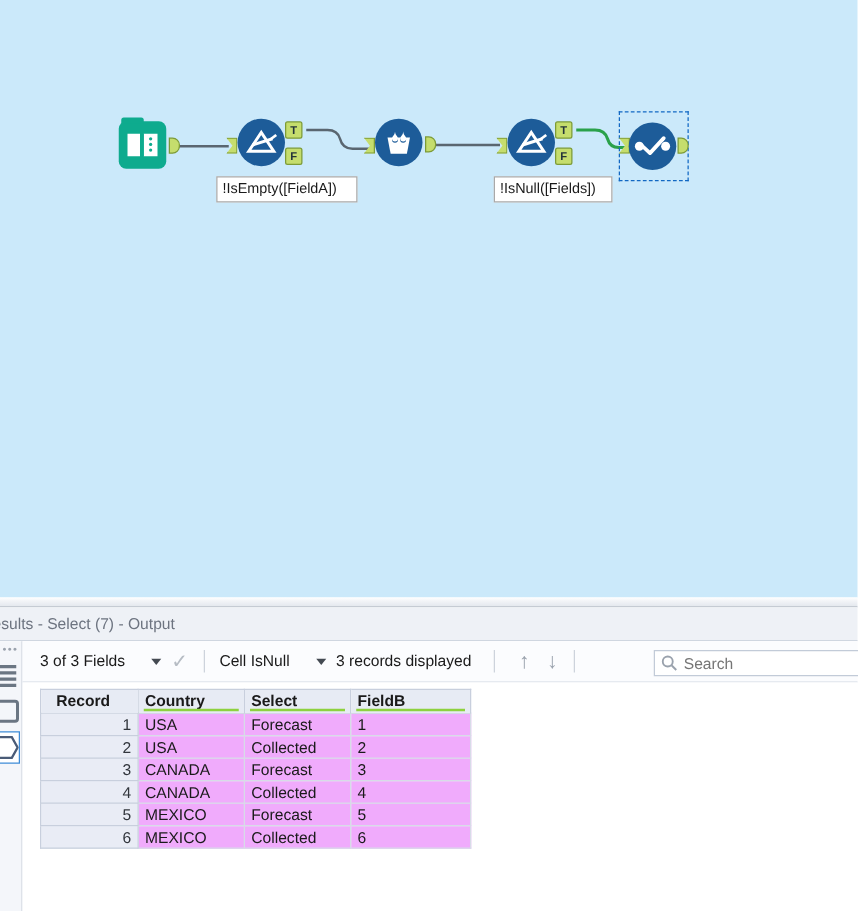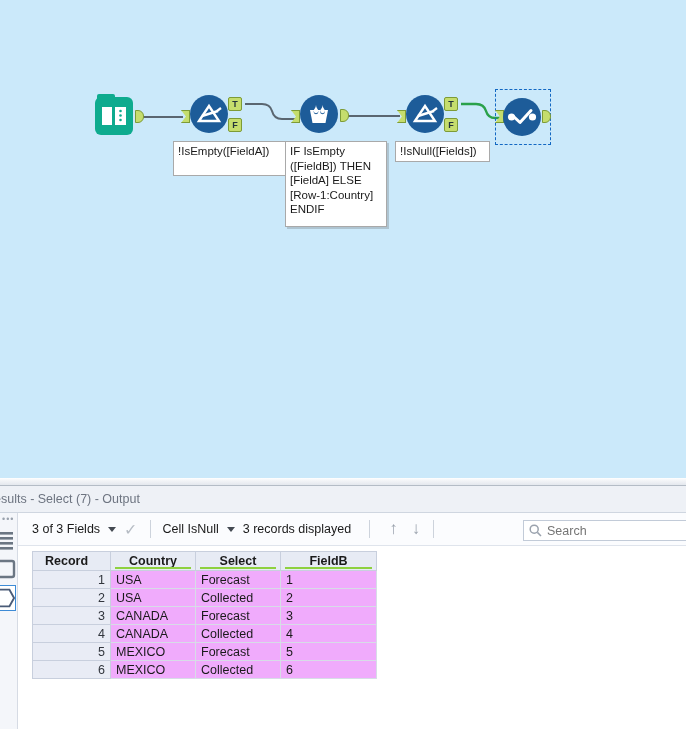--- a/index.html
+++ b/index.html
@@ -166,20 +166,21 @@
     width: 668px; height: 33px;
     background: #fbfcfe;
     border-bottom: 1px solid #dfe4ec;
     display: flex; align-items: center;
   }
   .tb-item {
     font-size: 12.5px;
     color: #1a1a1a;
     display: flex; align-items: center;
     white-space: nowrap;
+    gap: 13px;
   }
   .caret-down {
     display: inline-block;
     width: 0; height: 0;
     border-left: 4px solid transparent;
     border-right: 4px solid transparent;
     border-top: 5px solid #444a52;
     margin: 0 8px;
   }
   .tb-sep {
@@ -221,21 +222,21 @@
   table.grid {
     border-collapse: collapse;
     font-size: 12.5px;
     color: #1a1a1a;
     table-layout: fixed;
   }
   table.grid th {
     background: #e7ebf4;
     border: 1px solid #c8cfdd;
     font-weight: bold;
-    text-align: center;
+    text-align: left;
     padding: 2px 5px;
     height: 19px;
     position: relative;
   }
   table.grid th.rec { text-align: left; padding-left: 12px; }
   table.grid th .type-bar {
     position: absolute;
     left: 4px; right: 4px; bottom: 1px;
     height: 2px;
     background: #8ed13f;
@@ -333,27 +334,22 @@
     <div class="round-tool">
       <svg width="30" height="18" viewBox="0 0 30 18">
         <circle cx="4.5" cy="9" r="3.6" fill="#ffffff"></circle>
         <circle cx="25.5" cy="9" r="3.6" fill="#ffffff"></circle>
         <path d="M6 8 L13 14.5 L24 2.5" fill="none" stroke="#ffffff" stroke-width="3" stroke-linecap="round" stroke-linejoin="round"></path>
       </svg>
     </div>
     <div class="anchor-out round-r" style="left:39px; top:12px;"></div>
   </div>
 
-  <div class="annotation" style="left:173px; top:141px; width:113px; height:35px;">!IsEmpty([FieldA])</div>
-
-  <div class="annotation shadowed" style="left:285px; top:141px; width:102px; height:86px;">IF IsEmpty
-([FieldB]) THEN
-[FieldA] ELSE
-[Row-1:Country]
-ENDIF</div>
+  <div class="annotation" style="left:173px; top:141px; width:113px; height:21px;">!IsEmpty([FieldA])</div>
+
 
   <div class="annotation" style="left:395px; top:141px; width:95px; height:21px;">!IsNull([Fields])</div>
 </div>
 
 <div id="splitter"></div>
 
 <div id="output-panel">
 
   <div id="panel-title">
     <span id="panel-title-text">esults - Select (7) - Output</span>

